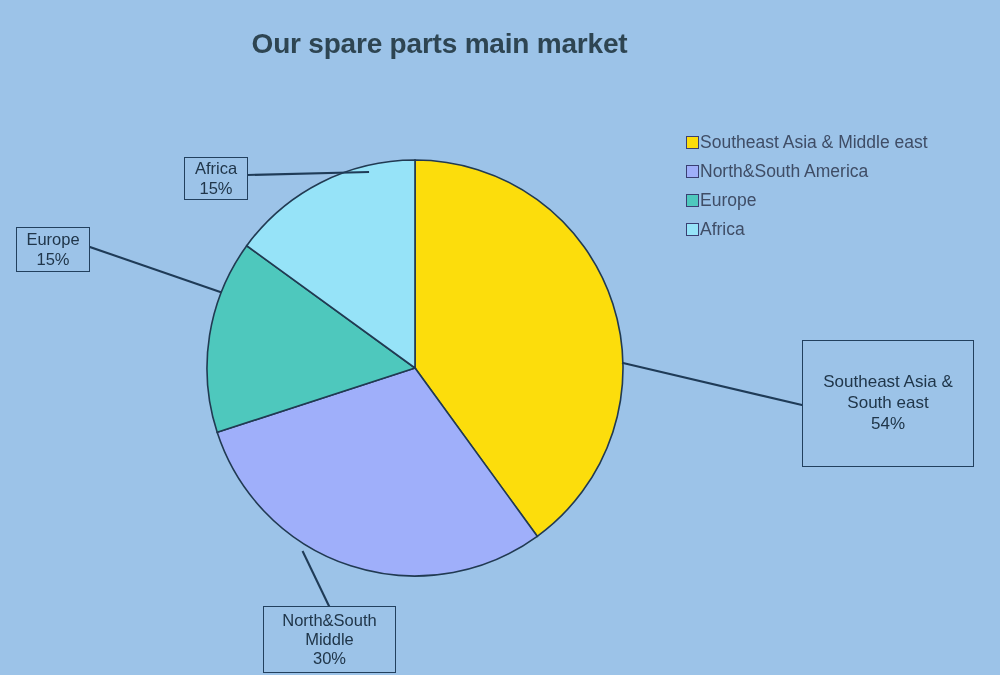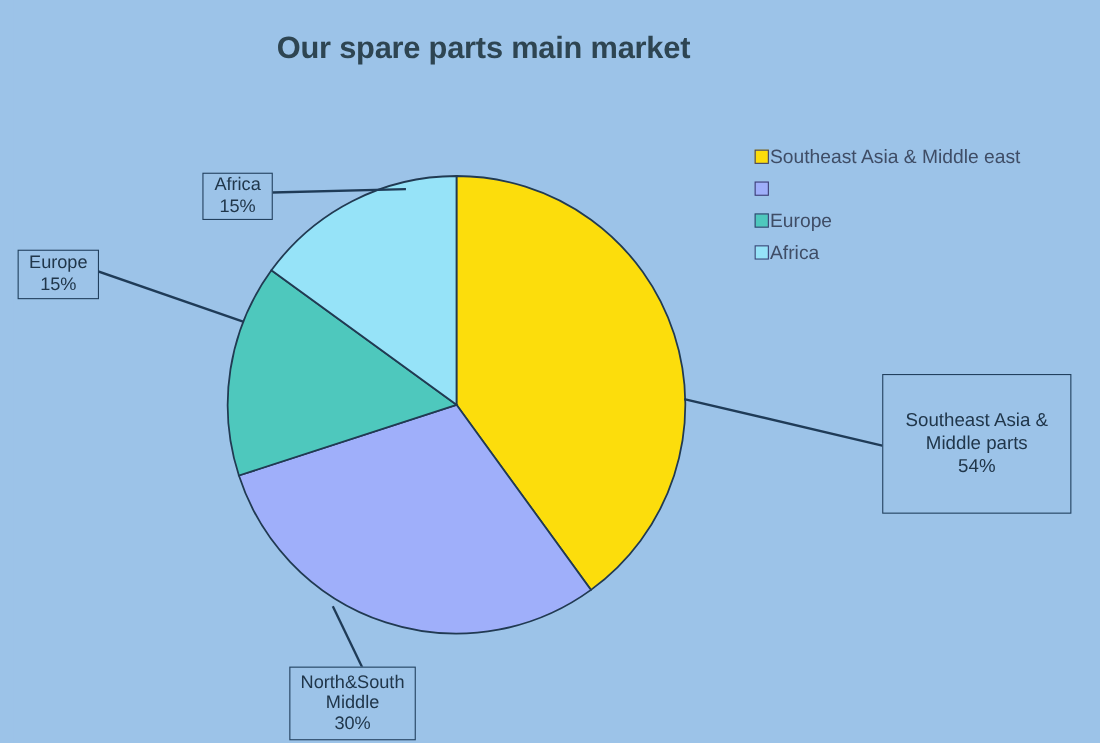--- a/index.html
+++ b/index.html
@@ -108,21 +108,21 @@
     width: 64px;  height: 43px;
     font-size: 16.5px;
   }
   #callout-europe {
     left: 4px;  top: 227px;
     width: 74px; height: 45px;
     font-size: 16.5px;
   }
   #callout-america {
     left: 251px; top: 606px;
-    width: 115px; height: 67px;
+    width: 133px; height: 67px;
     font-size: 16.5px;
   }
   #callout-sea {
     left: 790px; top: 340px;
     width: 172px; height: 127px;
     font-size: 17px;
     line-height: 1.22;
     align-items: center;
   }
 </style>
@@ -148,20 +148,21 @@
     </g>
   </svg>
 
   <div id="legend">
     <div class="legend-item">
       <span class="legend-swatch" style="background:#fcdd0c"></span>
       <span class="legend-label">Southeast Asia &amp; Middle east</span>
     </div>
     <div class="legend-item">
       <span class="legend-swatch" style="background:#9faffa"></span>
+      <span class="legend-label">North&amp;South America</span>
     </div>
     <div class="legend-item">
       <span class="legend-swatch" style="background:#4ec8bd"></span>
       <span class="legend-label">Europe</span>
     </div>
     <div class="legend-item">
       <span class="legend-swatch" style="background:#96e3f8"></span>
       <span class="legend-label">Africa</span>
     </div>
   </div>
@@ -177,17 +178,17 @@
   </div>
 
   <div class="callout" id="callout-america">
     <span>North&amp;South</span>
     <span>Middle</span>
     <span>30%</span>
   </div>
 
   <div class="callout" id="callout-sea">
     <span>Southeast Asia &amp;</span>
-    <span>Middle parts</span>
+    <span>South east</span>
     <span>54%</span>
   </div>
 
 </div>
 
 </body></html>

